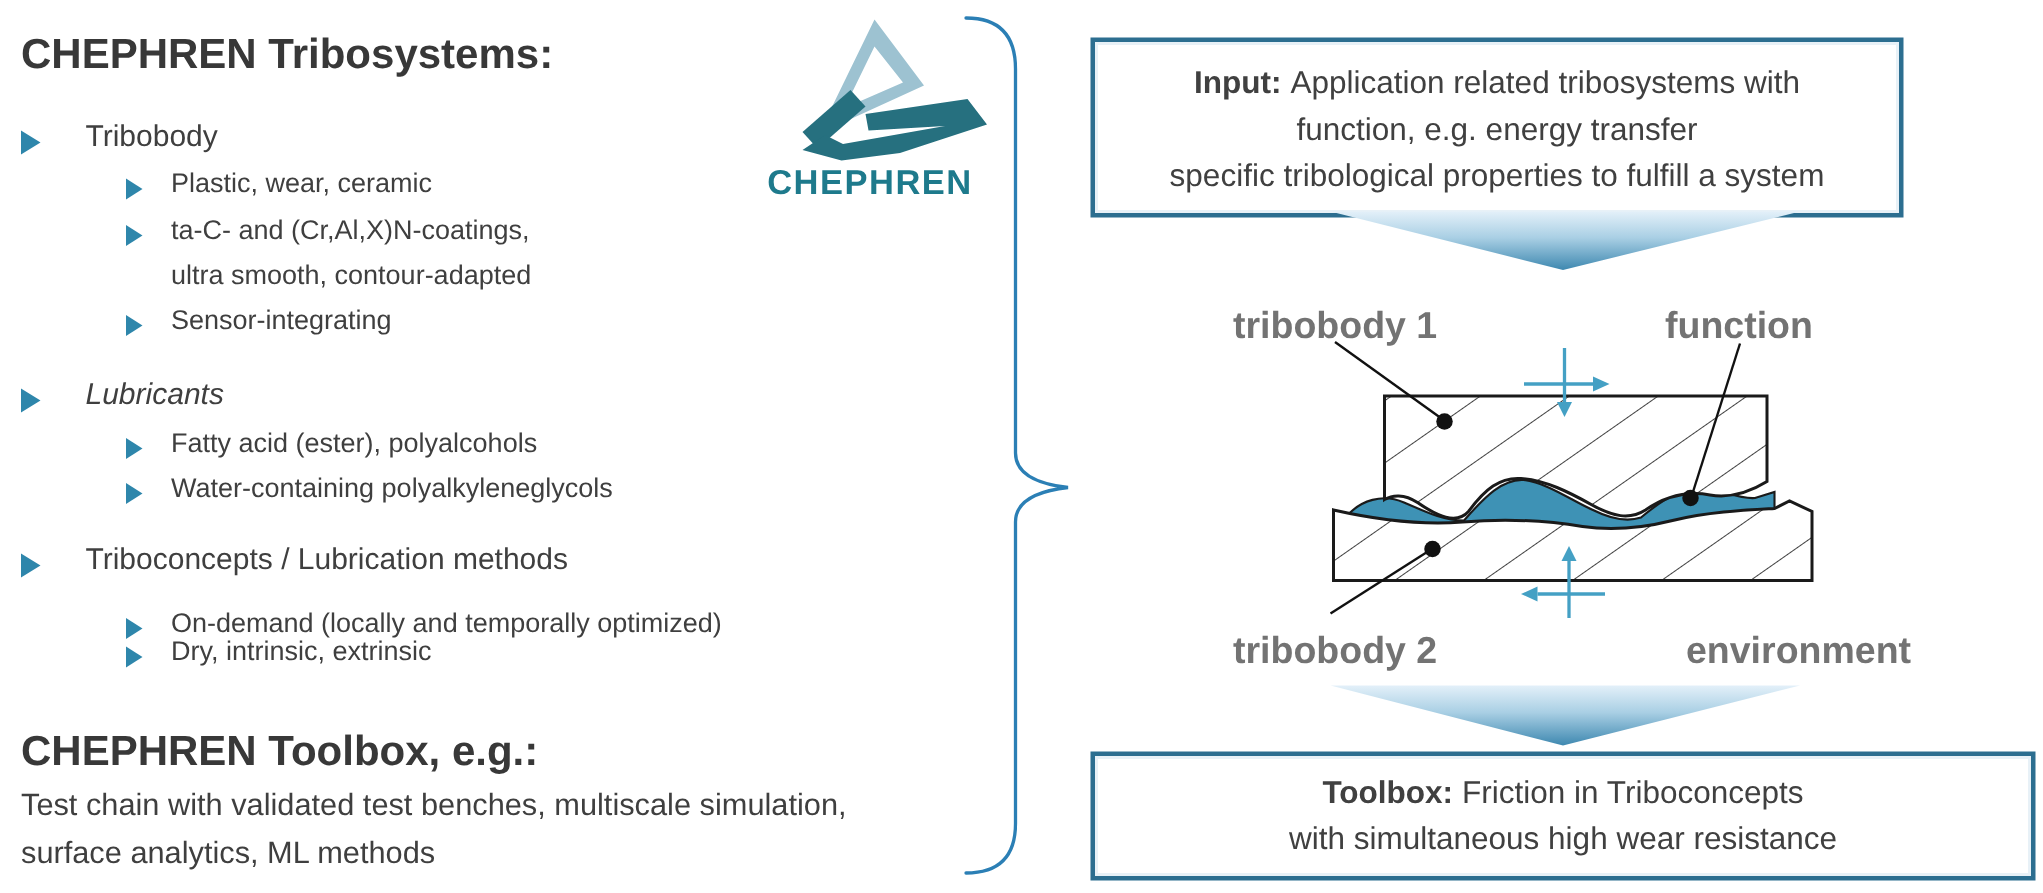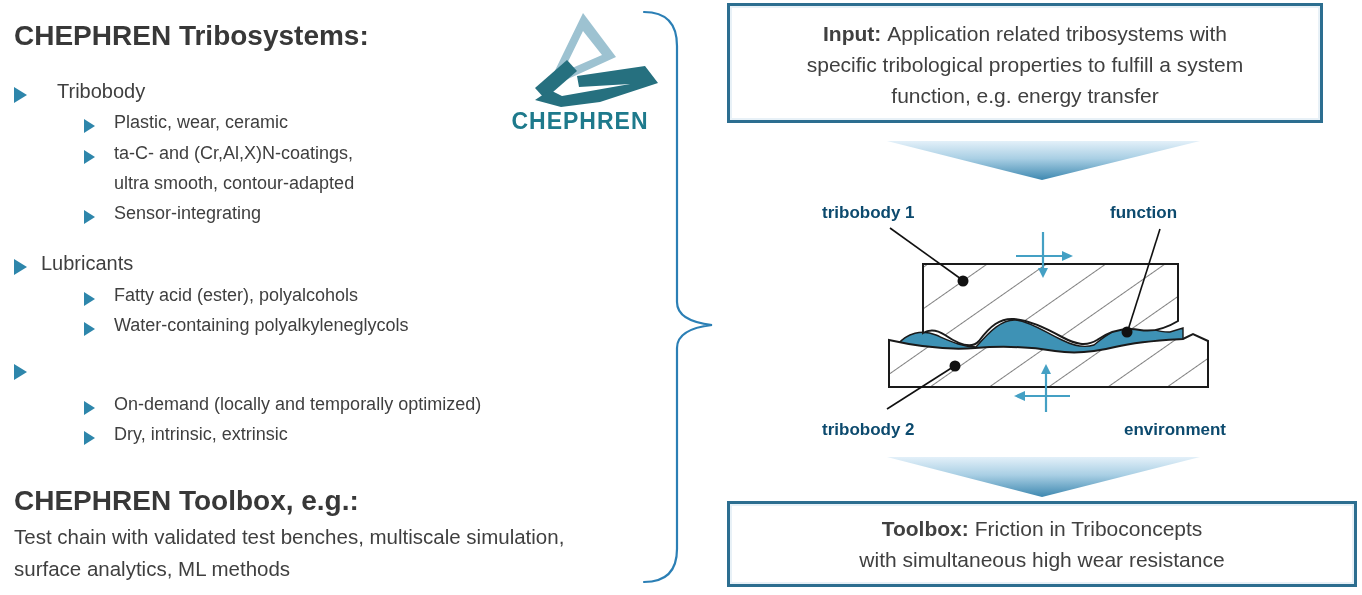--- a/index.html
+++ b/index.html
@@ -23,21 +23,21 @@
   
   .wordmark{font-size:23px;font-weight:bold;color:#1e7a8c;letter-spacing:1px;text-align:center;}
   
   .flowbox{
     box-sizing:border-box;border:3px solid #2c6e90;background:#ffffff;
     box-shadow:inset 0 0 0 2px #e8f1f7;text-align:center;color:#404040;
   }
   .boxline{font-size:21px;line-height:31px;white-space:nowrap;}
   .bold{font-weight:bold;padding-right:6px;}
   
-  .dlabel{font-size:17px;font-weight:bold;color:#0c4a6e;white-space:nowrap;}
+  .dlabel{font-size:25px;font-weight:bold;color:#737373;white-space:nowrap;}
   svg{display:block;}
   .overlay{pointer-events:none;}
 </style>
 </head>
 <body>
 
 <div class="abs lp-title" style="left:14px;top:20px;">CHEPHREN Tribosystems:</div>
 
 <div class="row" style="left:14px;top:79px;">
     <span class="tri t1"></span>
@@ -54,57 +54,58 @@
 <div class="row" style="left:114px;top:172px;">
     <span class="l2txt">ultra smooth, contour-adapted</span>
   </div>
 <div class="row" style="left:84px;top:202px;">
     <span class="tri t2"></span>
     <span class="l2txt" style="margin-left:19px;">Sensor-integrating</span>
   </div>
 
 <div class="row" style="left:14px;top:251px;">
     <span class="tri t1"></span>
-    <span class="l1txt" style="margin-left:14px;">Lubricants</span>
+    <span class="l1txt" style="margin-left:30px;font-style:italic;">Lubricants</span>
   </div>
 <div class="row" style="left:84px;top:284px;">
     <span class="tri t2"></span>
     <span class="l2txt" style="margin-left:19px;">Fatty acid (ester), polyalcohols</span>
   </div>
 <div class="row" style="left:84px;top:314px;">
     <span class="tri t2"></span>
     <span class="l2txt" style="margin-left:19px;">Water-containing polyalkyleneglycols</span>
   </div>
 
 <div class="row" style="left:14px;top:361px;">
     <span class="tri t1"></span>
+    <span class="l1txt" style="margin-left:30px;">Triboconcepts / Lubrication methods</span>
   </div>
 <div class="row" style="left:84px;top:393px;">
     <span class="tri t2"></span>
-    <span class="l2txt" style="margin-left:19px;">On-demand (locally and temporally optimized)</span>
+    <span class="l2txt" style="margin-left:19px;margin-top:11px;">On-demand (locally and temporally optimized)</span>
   </div>
 <div class="row" style="left:84px;top:423px;">
     <span class="tri t2"></span>
     <span class="l2txt" style="margin-left:19px;">Dry, intrinsic, extrinsic</span>
   </div>
 
 <div class="abs lp-title" style="left:14px;top:485px;">CHEPHREN Toolbox, e.g.:</div>
 <div class="abs lp-para" style="left:14px;top:521px;width:575px;">Test chain with validated test benches, multiscale simulation, surface analytics, ML methods</div>
 
 <svg class="abs" style="left:525px;top:6px;" width="140" height="104" viewBox="525 6 140 104">
   <path d="M583,13 L616,57 L546,89 Z M583,31 L602,55 L563,72 Z" fill="#9dc2d1" fill-rule="evenodd"></path>
   <polygon points="567,60 577,71 545,99 535,88" fill="#26707f"></polygon>
   <path d="M577,76 L645,66 L658,83 L600,102 L561,107 L535,100 L550,90 L562,96 L630,84 L579,87 Z" fill="#26707f"></path>
 </svg>
 <div class="abs wordmark" style="left:505px;top:108px;width:150px;">CHEPHREN</div>
 
-<div class="abs flowbox" style="left:727px;top:3px;width:596px;height:120px;padding-top:12px;">
+<div class="abs flowbox" style="left:727px;top:25px;width:542px;height:120px;padding-top:12px;">
   <div class="boxline"><span class="bold">Input:</span><span>Application related tribosystems with</span></div>
+  <div class="boxline">function, e.g. energy transfer</div>
   <div class="boxline">specific tribological properties to fulfill a system</div>
-  <div class="boxline">function, e.g. energy transfer</div>
 </div>
 
 <div class="abs flowbox" style="left:727px;top:501px;width:630px;height:86px;padding-top:9px;">
   <div class="boxline"><span class="bold">Toolbox:</span><span>Friction in Triboconcepts</span></div>
   <div class="boxline">with simultaneous high wear resistance</div>
 </div>
 
 <div class="abs dlabel" style="left:822px;top:203px;">tribobody 1</div>
 <div class="abs dlabel" style="left:1110px;top:203px;">function</div>
 <div class="abs dlabel" style="left:822px;top:420px;">tribobody 2</div>

